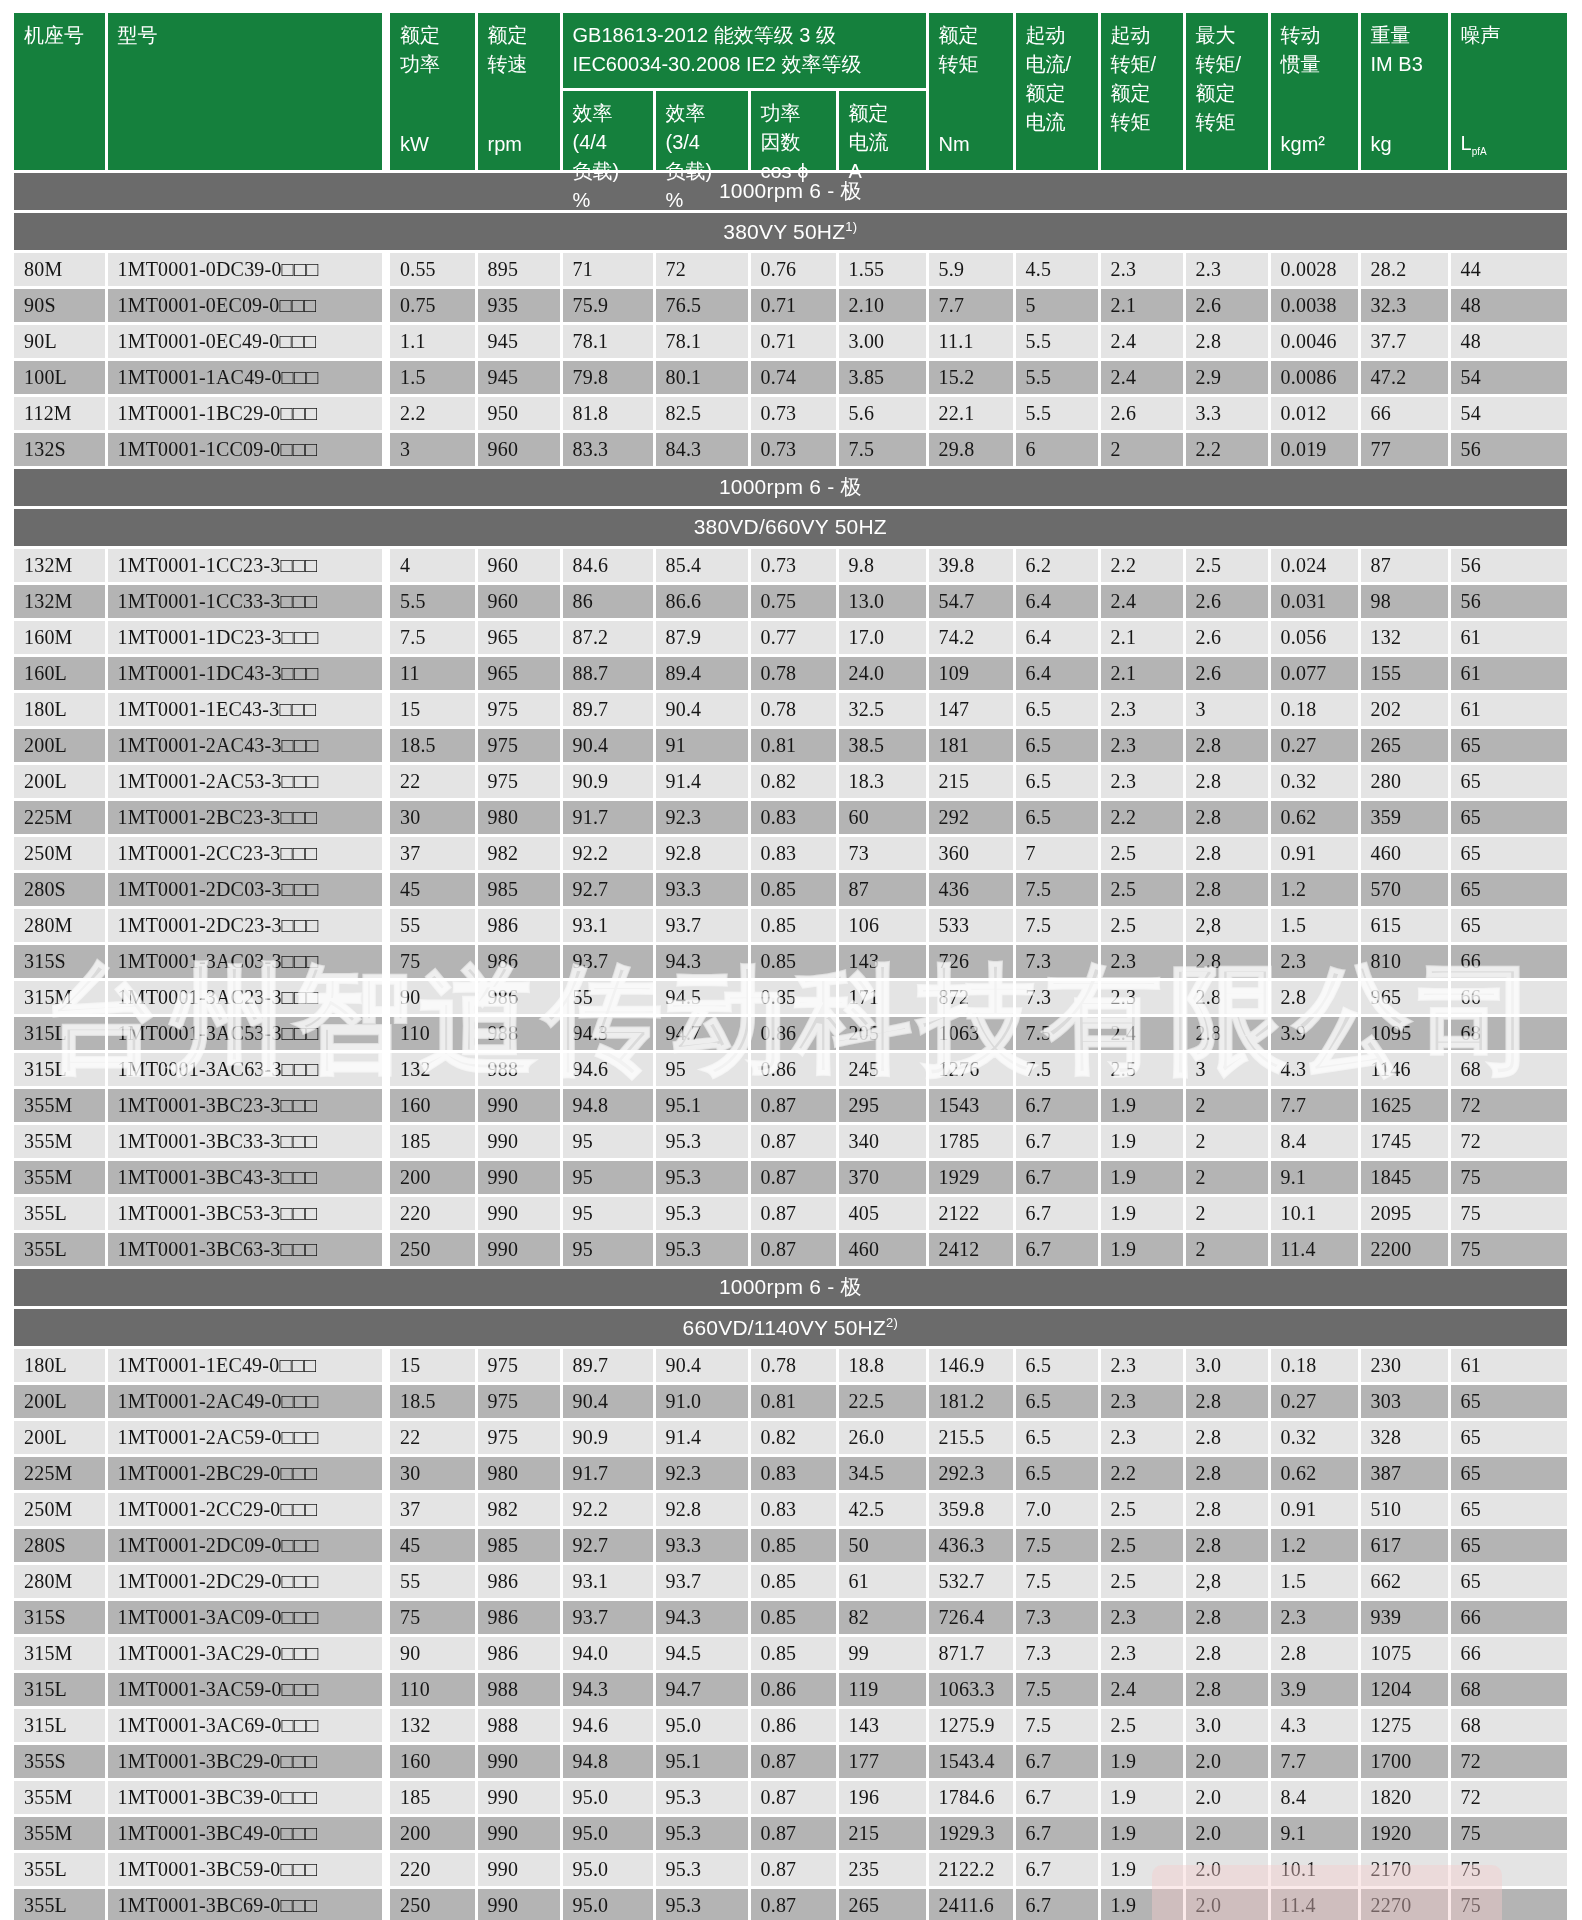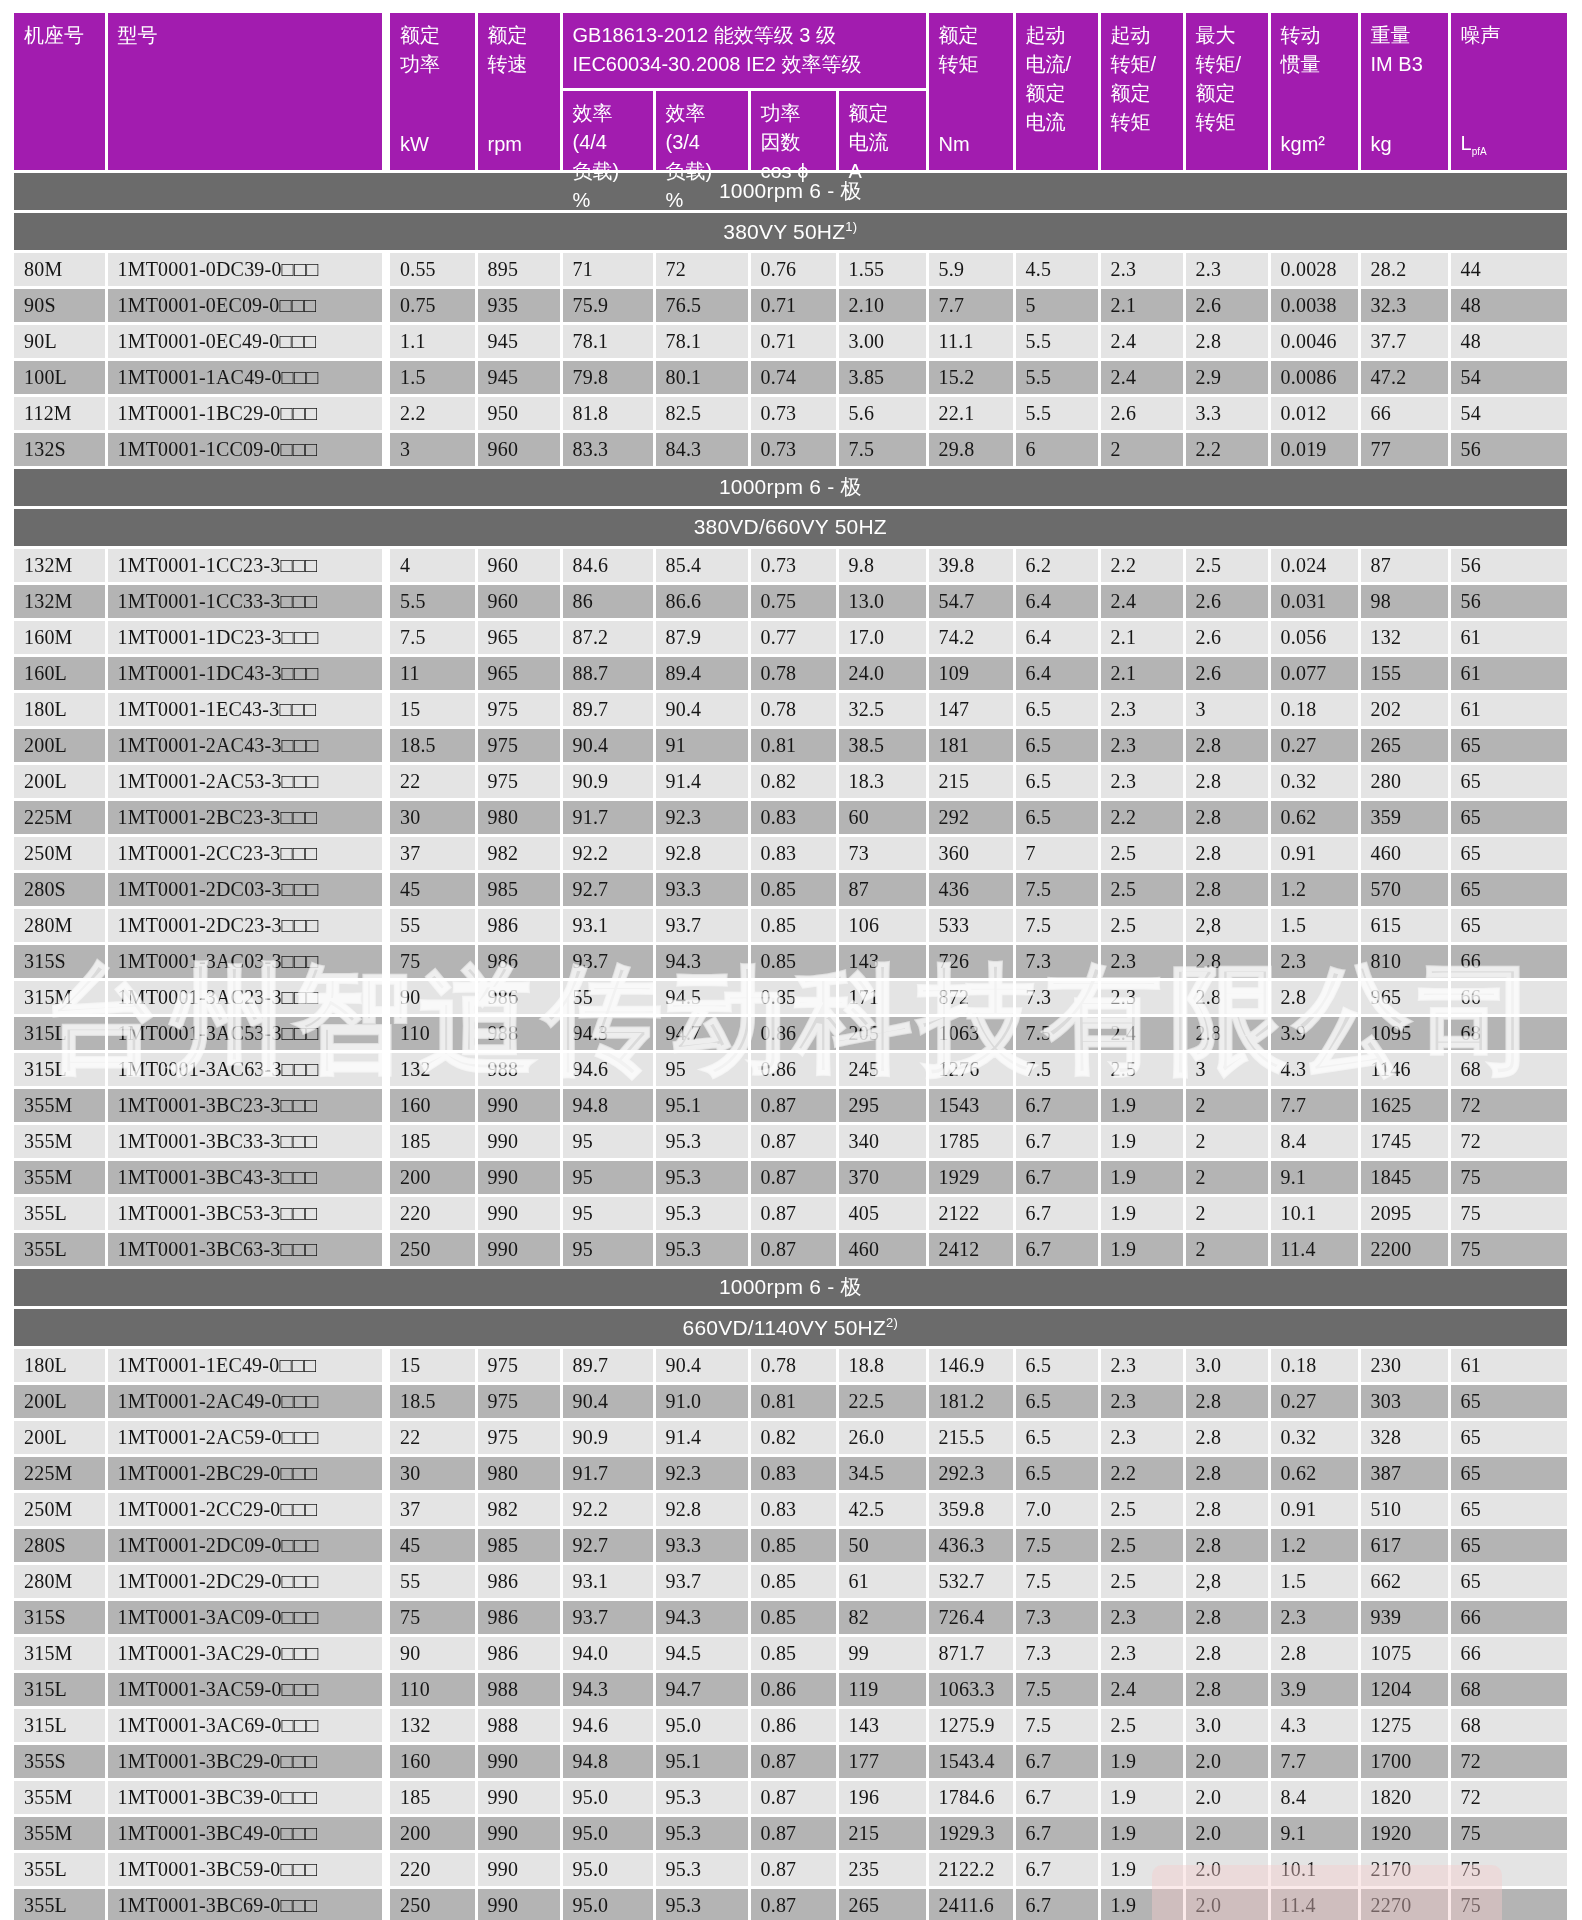--- a/index.html
+++ b/index.html
@@ -12,21 +12,21 @@
   .page { position:relative; width:1582px; height:1920px; }
 
   table.spec {
     border-collapse:collapse;
     table-layout:fixed;
     width:1554px;
     margin:13px 0 0 14px;
   }
   
   thead th {
-    background:#a21caf;
+    background:#15803d;
     color:#ffffff;
     font-weight:normal;
     font-size:20px;
     text-align:left;
     vertical-align:top;
     padding:0;
     border-right:3px solid #ffffff;
     border-bottom:3px solid #ffffff;
   }
   thead th.gap-after { border-right:8px solid #ffffff;margin-top:36px; }

